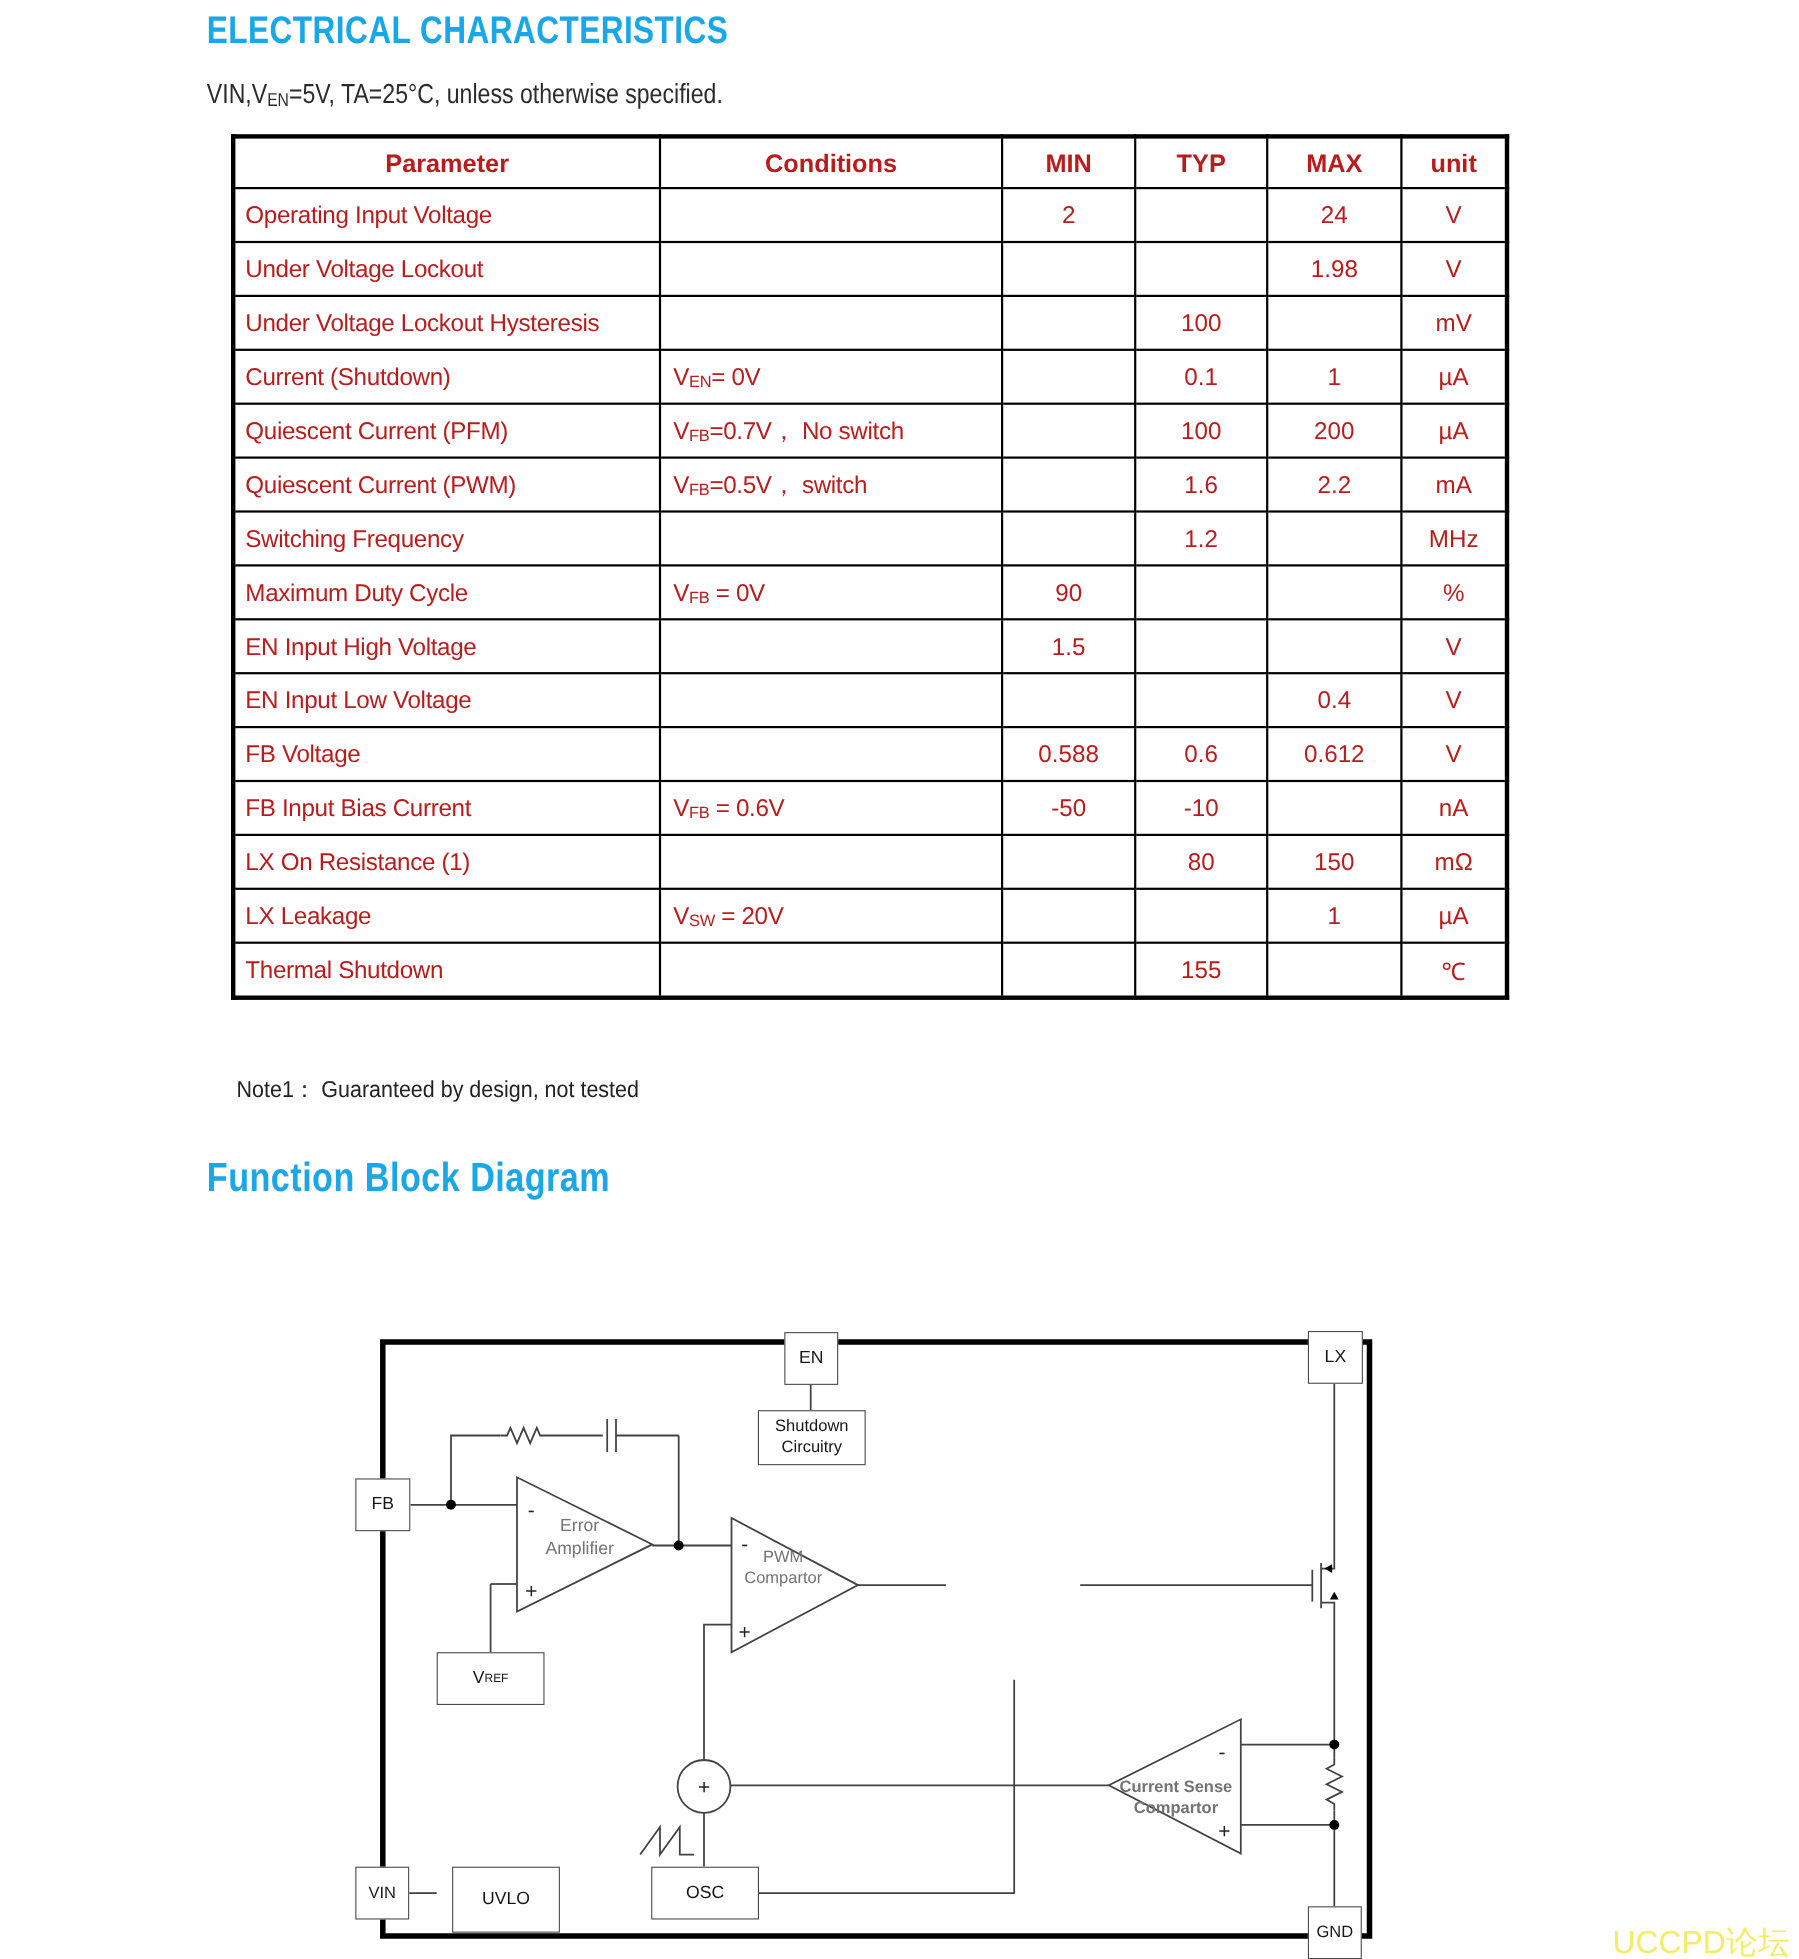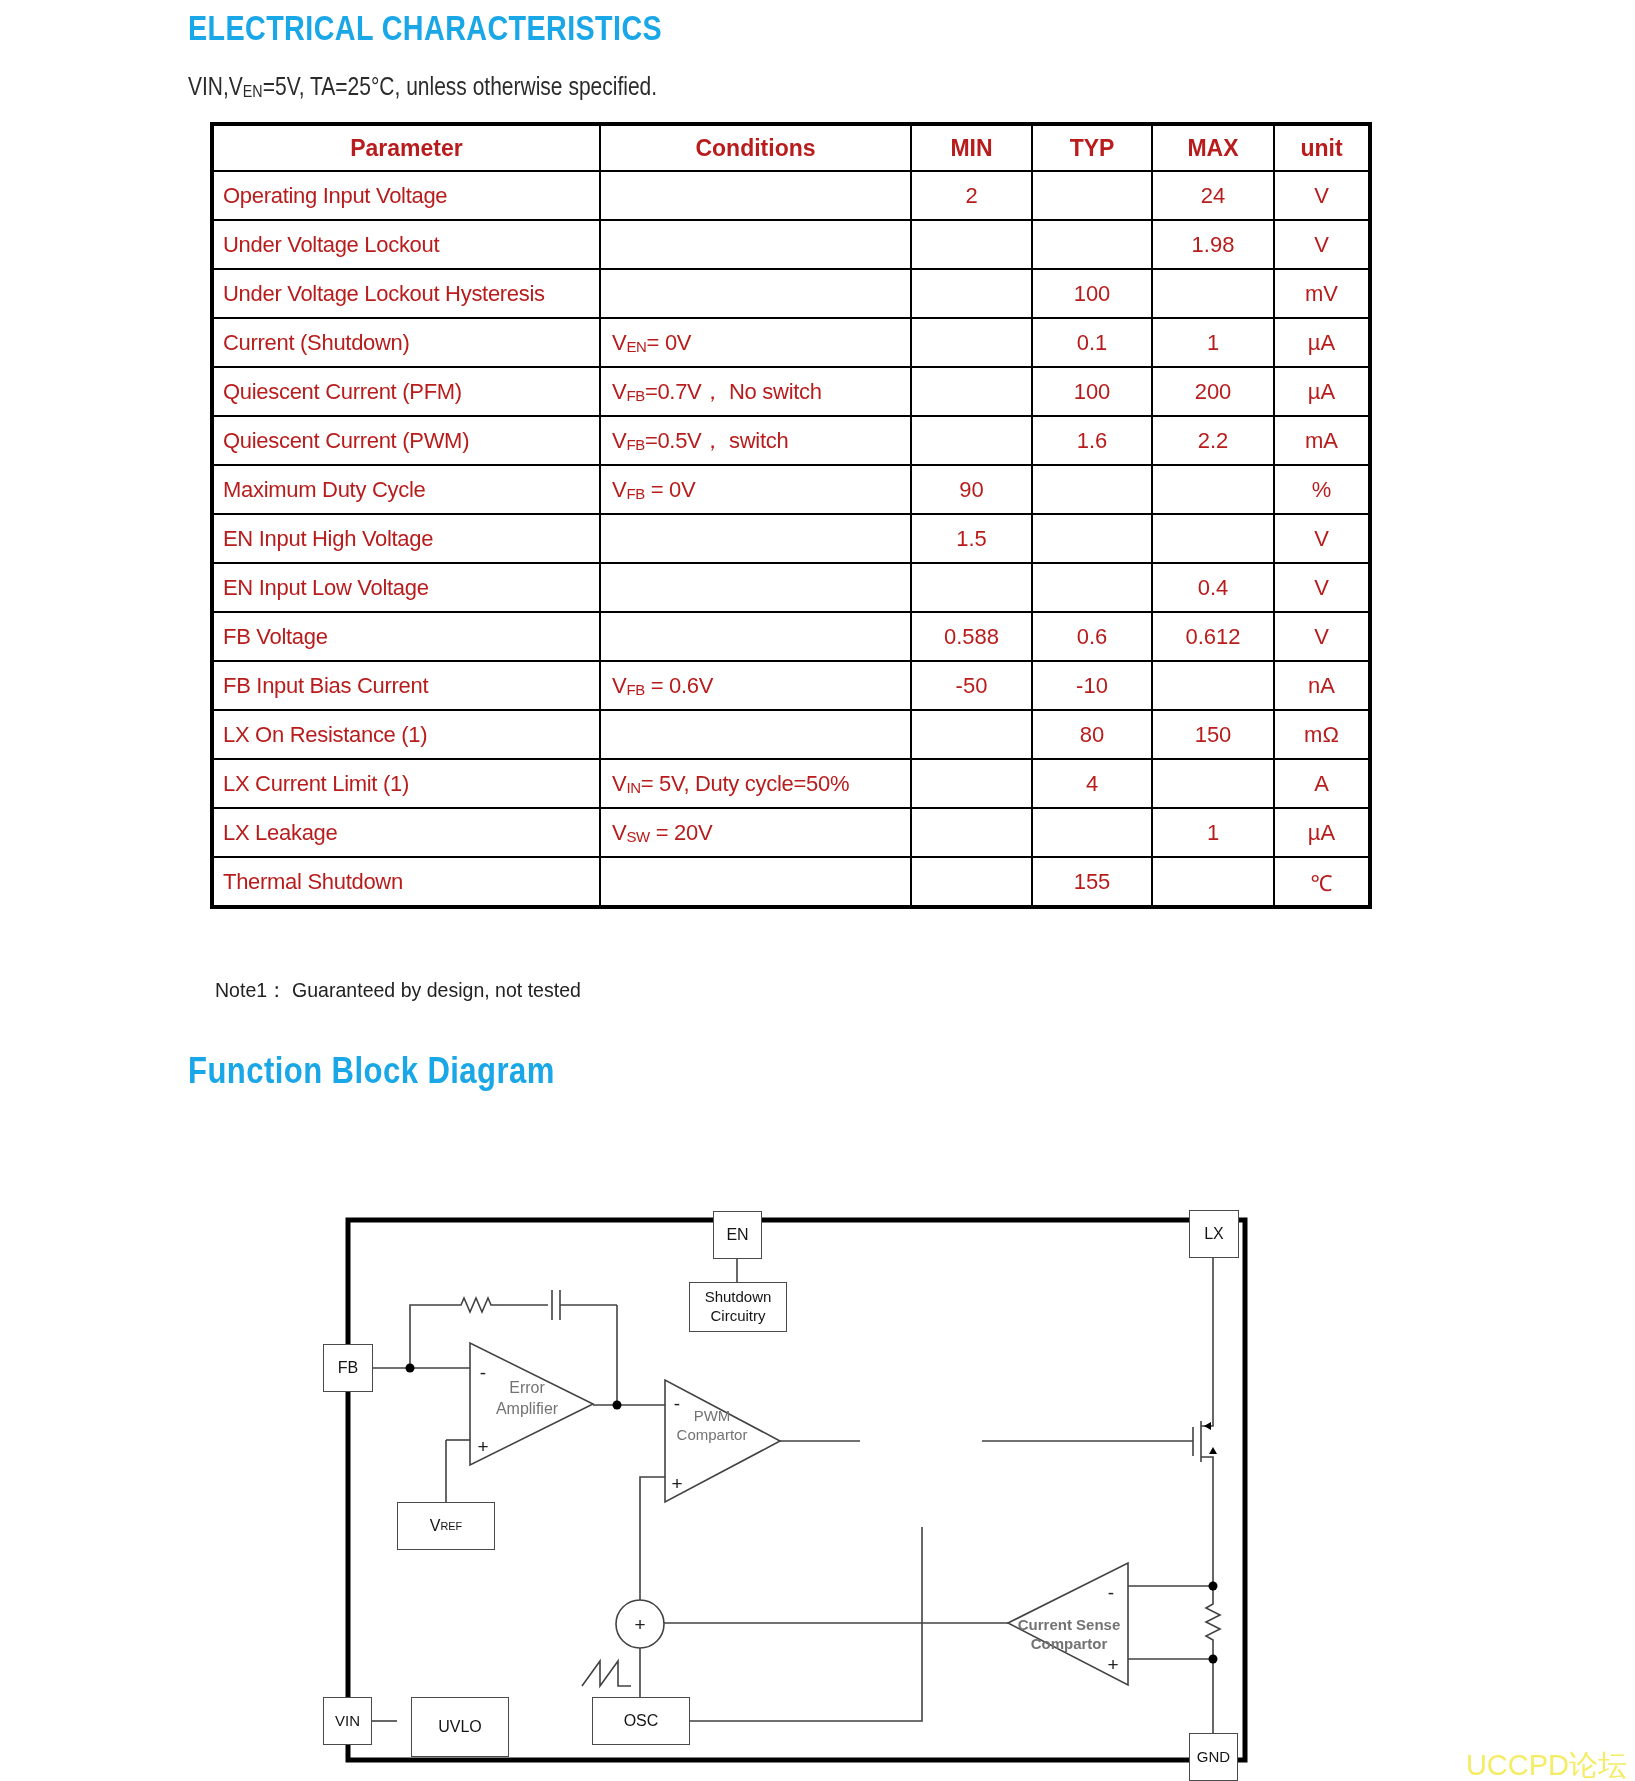--- a/index.html
+++ b/index.html
@@ -115,20 +115,28 @@
         </tr>
         <tr>
           <td class="c-param">Quiescent Current (PWM)</td>
           <td class="c-cond">V<sub>FB</sub>=0.5V， switch</td>
           <td class="c-num"></td>
           <td class="c-num">1.6</td>
           <td class="c-num">2.2</td>
           <td class="c-num">mA</td>
         </tr>
         <tr>
+          <td class="c-param">Switching Frequency</td>
+          <td class="c-cond"></td>
+          <td class="c-num"></td>
+          <td class="c-num">1.2</td>
+          <td class="c-num"></td>
+          <td class="c-num">MHz</td>
+        </tr>
+        <tr>
           <td class="c-param">Maximum Duty Cycle</td>
           <td class="c-cond">V<sub>FB</sub> = 0V</td>
           <td class="c-num">90</td>
           <td class="c-num"></td>
           <td class="c-num"></td>
           <td class="c-num">%</td>
         </tr>
         <tr>
           <td class="c-param">EN Input High Voltage</td>
           <td class="c-cond"></td>
@@ -161,28 +169,20 @@
           <td class="c-num"></td>
           <td class="c-num">nA</td>
         </tr>
         <tr>
           <td class="c-param">LX On Resistance (1)</td>
           <td class="c-cond"></td>
           <td class="c-num"></td>
           <td class="c-num">80</td>
           <td class="c-num">150</td>
           <td class="c-num">mΩ</td>
-        </tr>
-        <tr>
-          <td class="c-param">LX Current Limit (1)</td>
-          <td class="c-cond">V<sub>IN</sub>= 5V, Duty cycle=50%</td>
-          <td class="c-num"></td>
-          <td class="c-num">4</td>
-          <td class="c-num"></td>
-          <td class="c-num">A</td>
         </tr>
         <tr>
           <td class="c-param">LX Leakage</td>
           <td class="c-cond">V<sub>SW</sub> = 20V</td>
           <td class="c-num"></td>
           <td class="c-num"></td>
           <td class="c-num">1</td>
           <td class="c-num">µA</td>
         </tr>
         <tr>

